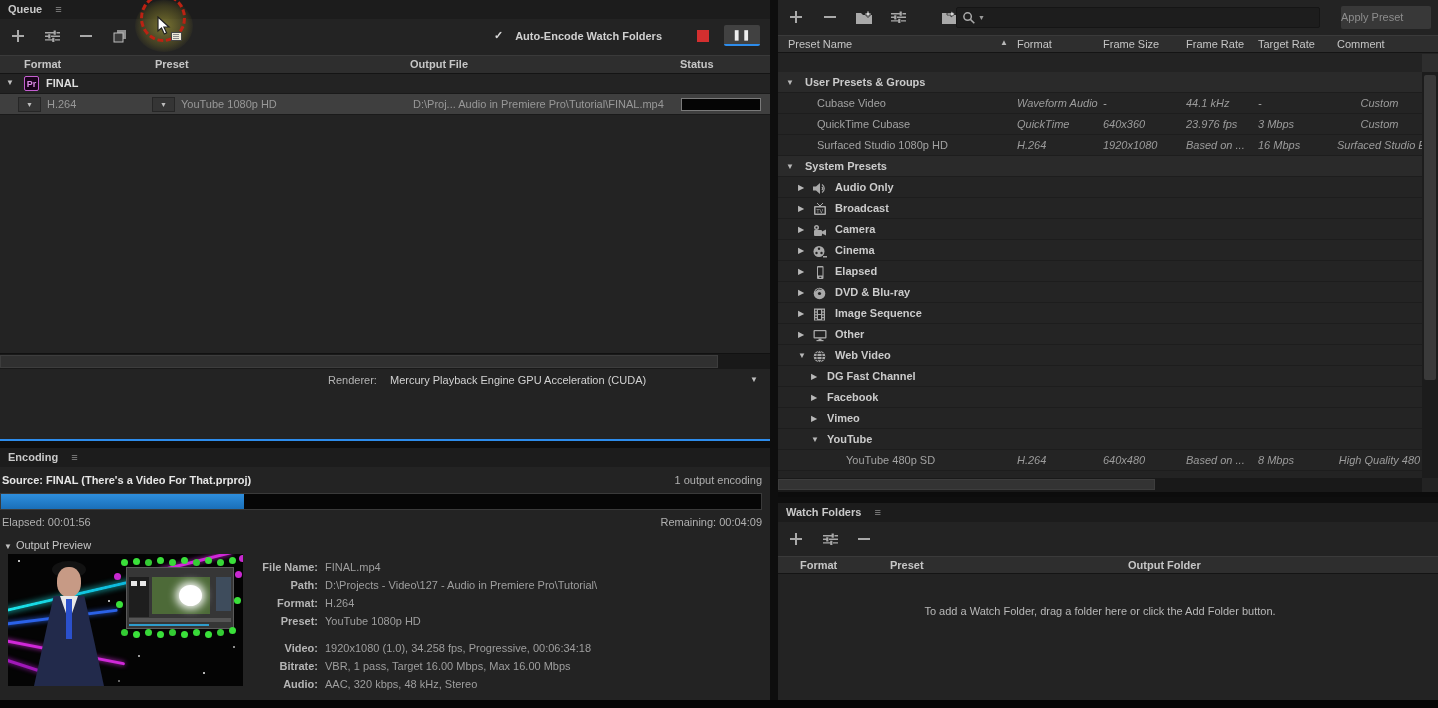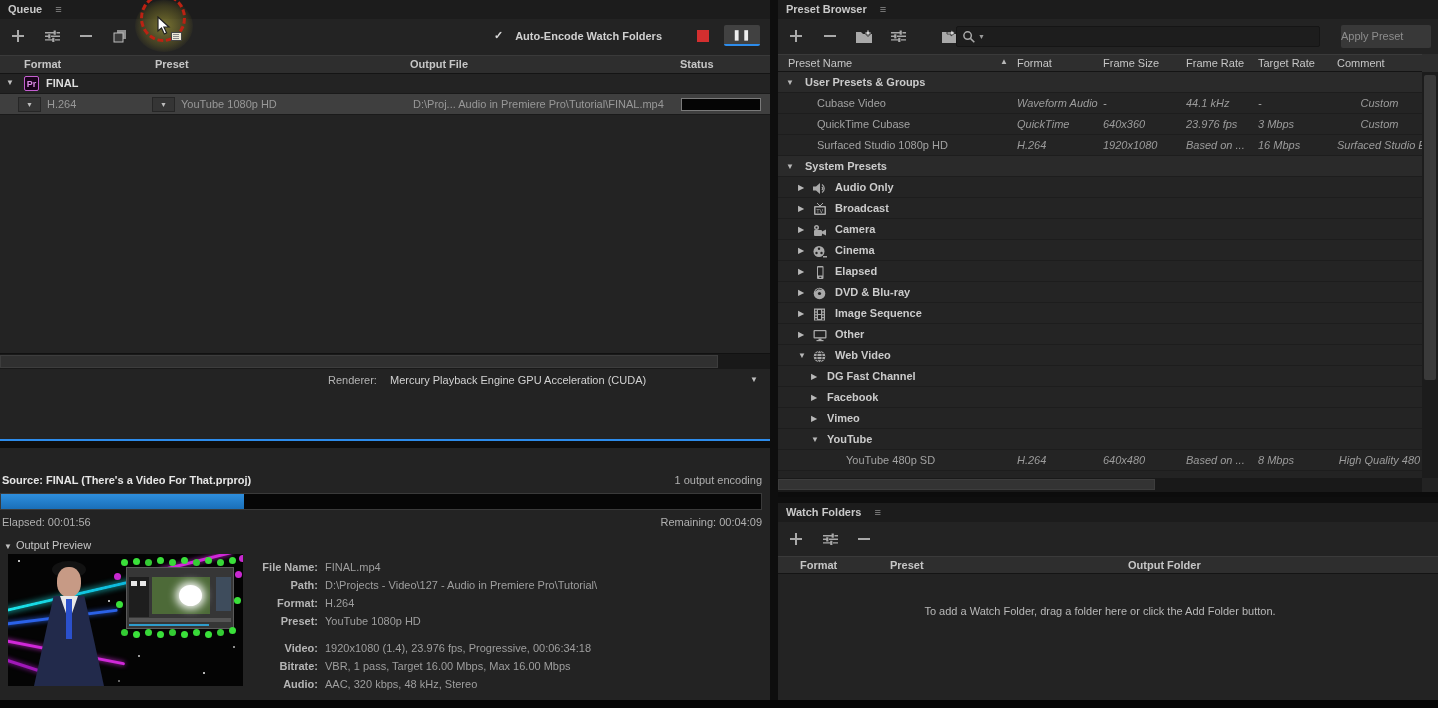--- a/index.html
+++ b/index.html
@@ -208,20 +208,24 @@
         <span class="thumb"></span>
       </div>
     <div class="renderer-row">
       <span class="renderer-label">Renderer:</span>
       <span class="renderer-value">Mercury Playback Engine GPU Acceleration (CUDA)</span>
       <span class="renderer-caret">▼</span>
     </div>
   </div>
 
   <div class="panel encoding">
+    <div class="panel-header">
+      <span>Encoding</span>
+      <span class="menu-glyph">≡</span>
+    </div>
     <span class="enc-source">Source: FINAL (There's a Video For That.prproj)</span>
     <span class="enc-outputs">1 output encoding</span>
     <div class="enc-bar">
         <div class="fill" style="width: 32%;"></div>
       </div>
     <span class="enc-elapsed">Elapsed: 00:01:56</span>
     <span class="enc-remaining">Remaining: 00:04:09</span>
   </div>
 
   <div class="preview">
@@ -252,31 +256,27 @@
         <div class="win-cyan"></div>
       </div>
       <div class="orbfield"></div>
     </div>
     <div class="pv-details">
       <div class="pv-row"><span class="lbl">File Name:</span><span class="val">FINAL.mp4</span></div>
       <div class="pv-row"><span class="lbl">Path:</span><span class="val">D:\Projects - Video\127 - Audio in Premiere Pro\Tutorial\</span></div>
       <div class="pv-row"><span class="lbl">Format:</span><span class="val">H.264</span></div>
       <div class="pv-row"><span class="lbl">Preset:</span><span class="val">YouTube 1080p HD</span></div>
       <div class="pv-gap"></div>
-      <div class="pv-row"><span class="lbl">Video:</span><span class="val">1920x1080 (1.4), 23.976 fps, Progressive, 00:06:34:18</span></div>
+      <div class="pv-row"><span class="lbl">Video:</span><span class="val">1920x1080 (1.0), 34.258 fps, Progressive, 00:06:34:18</span></div>
       <div class="pv-row"><span class="lbl">Bitrate:</span><span class="val">VBR, 1 pass, Target 16.00 Mbps, Max 16.00 Mbps</span></div>
       <div class="pv-row"><span class="lbl">Audio:</span><span class="val">AAC, 320 kbps, 48 kHz, Stereo</span></div>
     </div>
   </div>
 
   <div class="panel preset-browser">
-    <div class="panel-header">
-      <span>Preset Browser</span>
-      <span class="menu-glyph">≡</span>
-    </div>
     <div class="pb-toolbar">
       <div class="tb-icons">
         <span class="tb-btn">
             <svg width="14" height="14" viewBox="0 0 14 14">
               <path class="ic" d="M6 1h2v5h5v2H8v5H6V8H1V6h5z"></path>
             </svg>
           </span>
         <span class="tb-btn">
             <svg width="14" height="14" viewBox="0 0 14 14">
               <rect class="ic" x="1" y="6" width="12" height="2"></rect>

